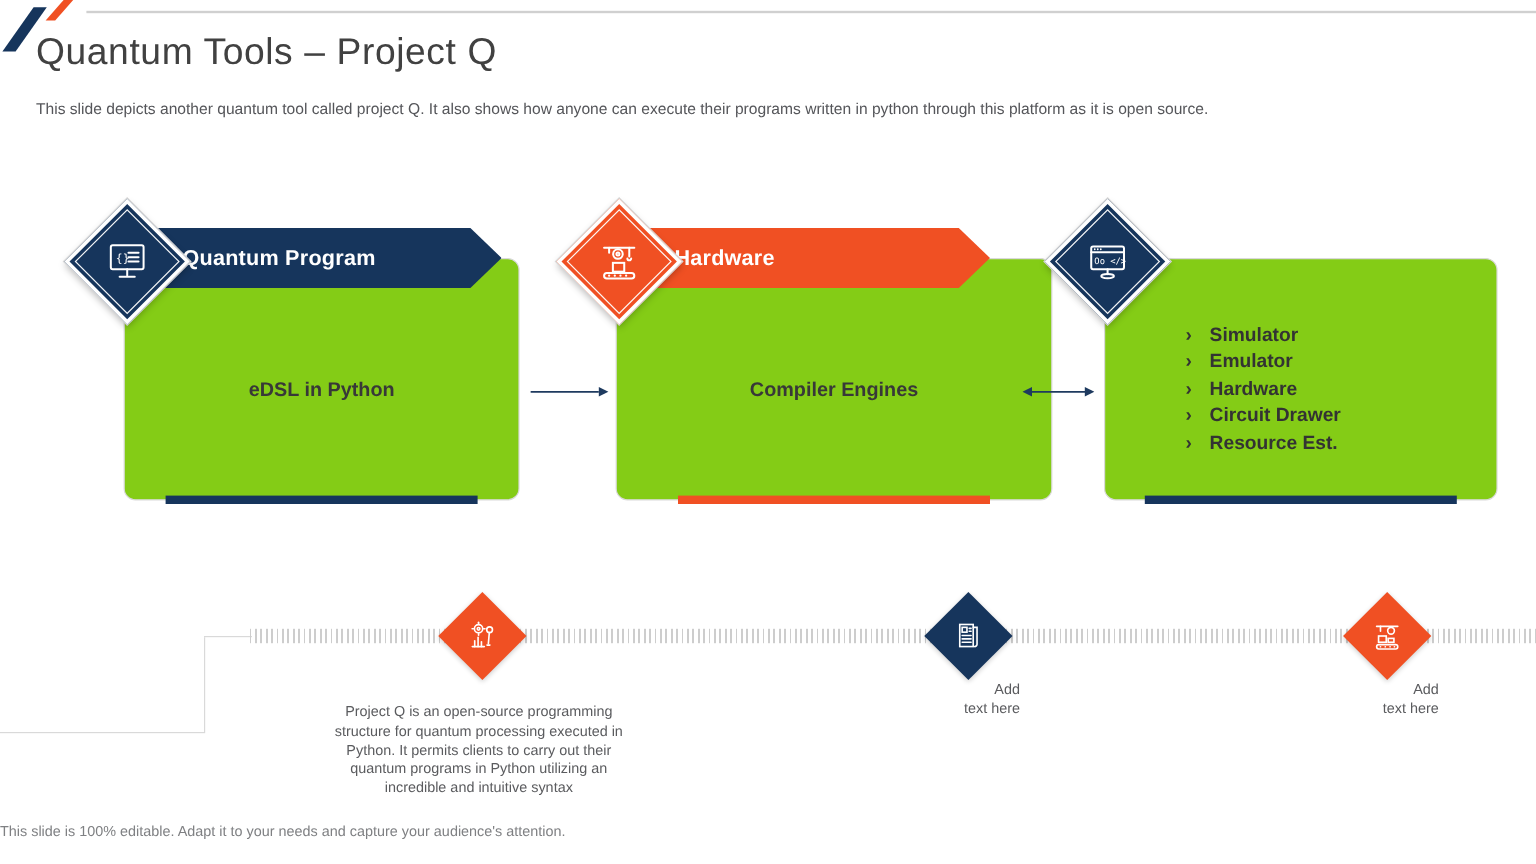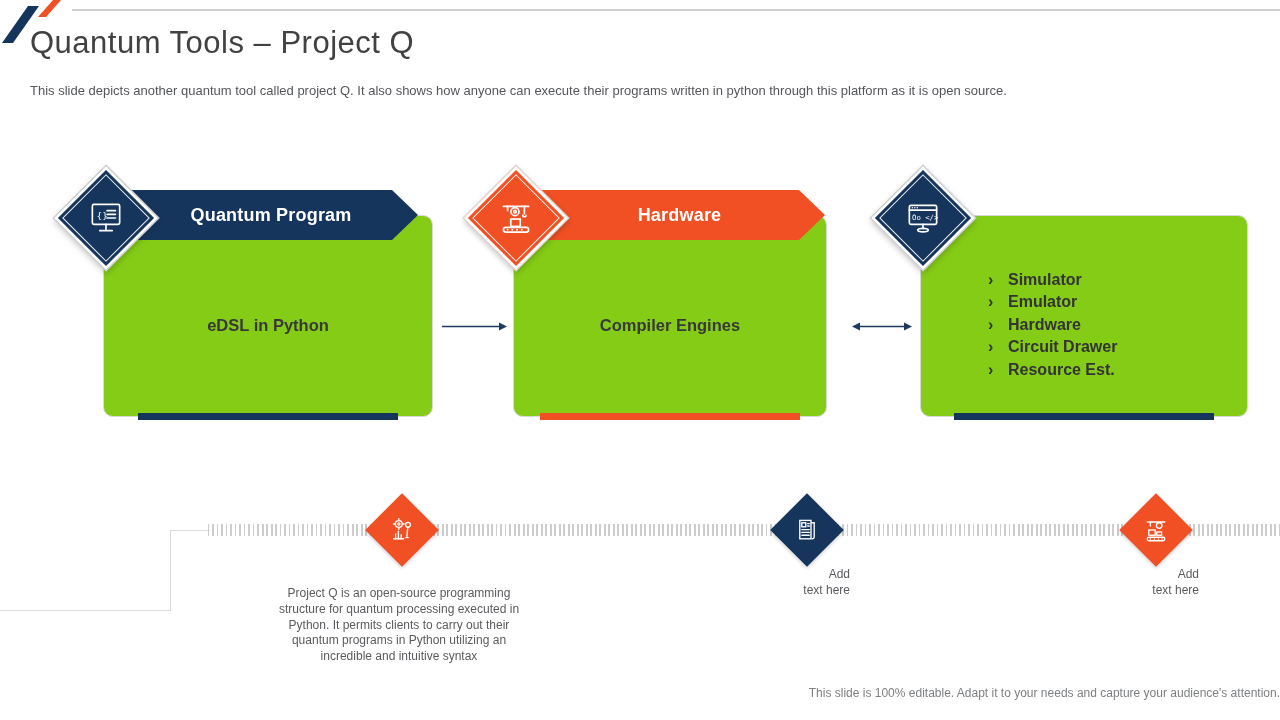--- a/index.html
+++ b/index.html
@@ -7,21 +7,21 @@
          font-family:"Liberation Sans", sans-serif;}
 
   
   .top-rule{position:absolute;left:72px;top:9px;width:1208px;height:1.5px;background:#d0d0d0;}
   .logo{position:absolute;left:0;top:0;}
   .page-title{position:absolute;left:30px;top:25px;font-size:31px;font-weight:400;
               color:#414141;letter-spacing:.5px;white-space:nowrap;}
   .page-subtitle{position:absolute;left:30px;top:83px;font-size:13px;color:#55565a;white-space:nowrap;}
 
   
-  .ribbon{position:absolute;top:190px;height:50px;display:flex;align-items:center;justify-content:center;
+  .ribbon{position:absolute;top:190px;height:50px;display:flex;align-items:center;justify-content:flex-start;
           padding-left:52px;padding-right:28px;box-sizing:border-box;
           clip-path:polygon(0 0, calc(100% - 26px) 0, 100% 50%, calc(100% - 26px) 100%, 0 100%);
           color:#fff;font-weight:bold;font-size:18px;letter-spacing:.2px;z-index:3;}
   .bg-navy{background:#16355c;} .bg-orange{background:#f05023;}
 
   
   .card{position:absolute;top:215px;height:202px;background:#84cc16;border:1px solid #d9d9d9;
         border-radius:10px;z-index:1;box-sizing:border-box;}
   .card-body-text{position:absolute;left:0;right:0;top:100px;text-align:center;
                   font-weight:bold;font-size:16.5px;color:#383838;}
@@ -48,21 +48,21 @@
   .tl-line-v{position:absolute;left:170px;top:531px;width:1px;height:80px;background:#d9d9d9;}
   .tl-line-h2{position:absolute;left:170px;top:530px;width:40px;height:1px;background:#d9d9d9;}
   .tl-hatch{position:absolute;left:208px;top:524px;width:1072px;height:12px;z-index:1;
             background:repeating-linear-gradient(90deg,#cdcdcd 0 1.5px,transparent 1.5px 4.5px);}
 
   .tl-paragraph{position:absolute;left:270px;top:566px;width:258px;text-align:center;
                 font-size:12px;line-height:15.8px;color:#5a5b5e;margin-top:20px;}
   .tl-add{position:absolute;top:566px;width:85px;text-align:right;font-size:12px;line-height:16px;
           color:#5a5b5e;white-space:pre-line;}
 
-  .footer-note{position:absolute;left:0;top:686px;width:100%;text-align:right;
+  .footer-note{position:absolute;left:0;top:686px;width:100%;text-align:left;
                font-size:12px;color:#7f8083;}
 
   svg text{font-family:"DejaVu Sans Mono", monospace;}
 </style>
 </head>
 <body>
 
 <div class="slide">
 
   <svg class="logo" width="70" height="48" viewBox="0 0 70 48">
@@ -87,21 +87,21 @@
         <text x="11" y="20.5" font-size="9" fill="#fff" stroke="none">{}</text>
         <line x1="21" y1="13" x2="29" y2="13"></line>
           <line x1="21" y1="16.5" x2="29" y2="16.5"></line>
           <line x1="21" y1="20" x2="29" y2="20"></line>
         <line x1="20" y1="26" x2="20" y2="31"></line>
           <line x1="14" y1="32" x2="26" y2="32"></line>
       </svg>
     </div>
   </div>
 
-  <div class="card" style="left:513px;width:314px;padding-left:44px;">
+  <div class="card" style="left:513px;width:364px;padding-left:44px;">
     <div class="card-body-text">Compiler Engines</div>
     <div class="accent-bar bg-orange"></div>
   </div>
   <div class="ribbon bg-orange" style="left:510px;width:315px;">
     <span>Hardware</span>
   </div>
   <div class="diamond-lg bg-orange" style="left:479px;">
     <div class="diamond-icon">
       <svg width="42" height="42" viewBox="0 0 40 40" fill="none" stroke="#fff" stroke-width="1.6" stroke-linecap="round">
         <line x1="8" y1="9" x2="32" y2="9"></line>

